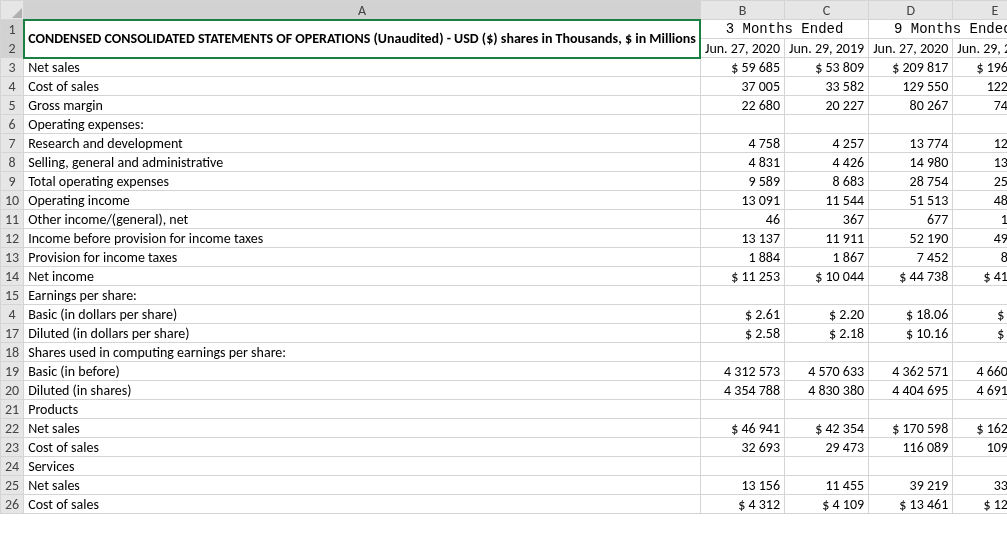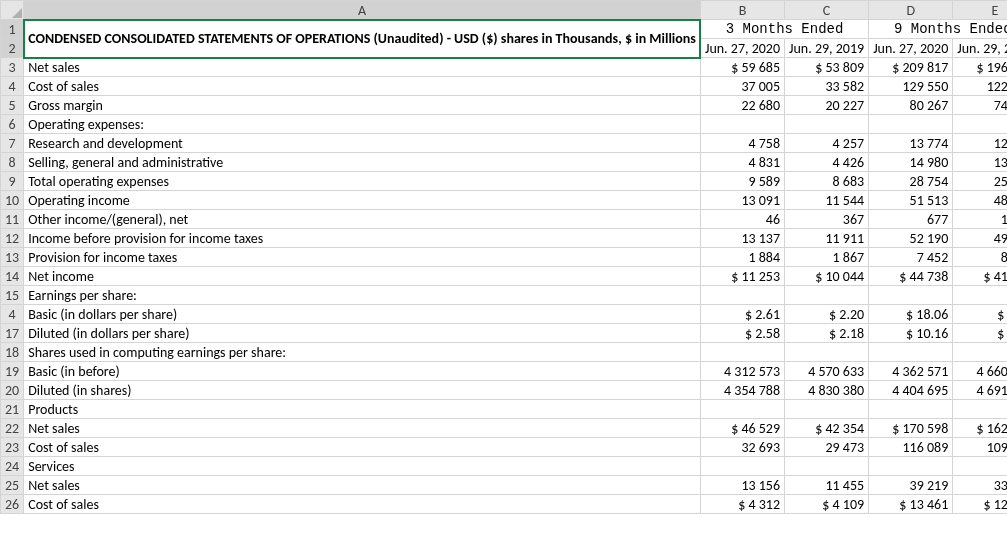--- a/index.html
+++ b/index.html
@@ -211,21 +211,21 @@
         <th class="row-head">21</th>
         <td class="data"><span>Products</span></td>
         <td class="data num"></td>
         <td class="data num"></td>
         <td class="data num"></td>
         <td class="data num"></td>
       </tr>
       <tr>
         <th class="row-head">22</th>
         <td class="data"><span>Net sales</span></td>
-        <td class="data num"><span>$ 46 529</span></td>
+        <td class="data num"><span>$ 46 941</span></td>
         <td class="data num"><span>$ 42 354</span></td>
         <td class="data num"><span>$ 170 598</span></td>
         <td class="data num"><span>$ 162 354</span></td>
       </tr>
       <tr>
         <th class="row-head">23</th>
         <td class="data"><span>Cost of sales</span></td>
         <td class="data num"><span>32 693</span></td>
         <td class="data num"><span>29 473</span></td>
         <td class="data num"><span>116 089</span></td>

